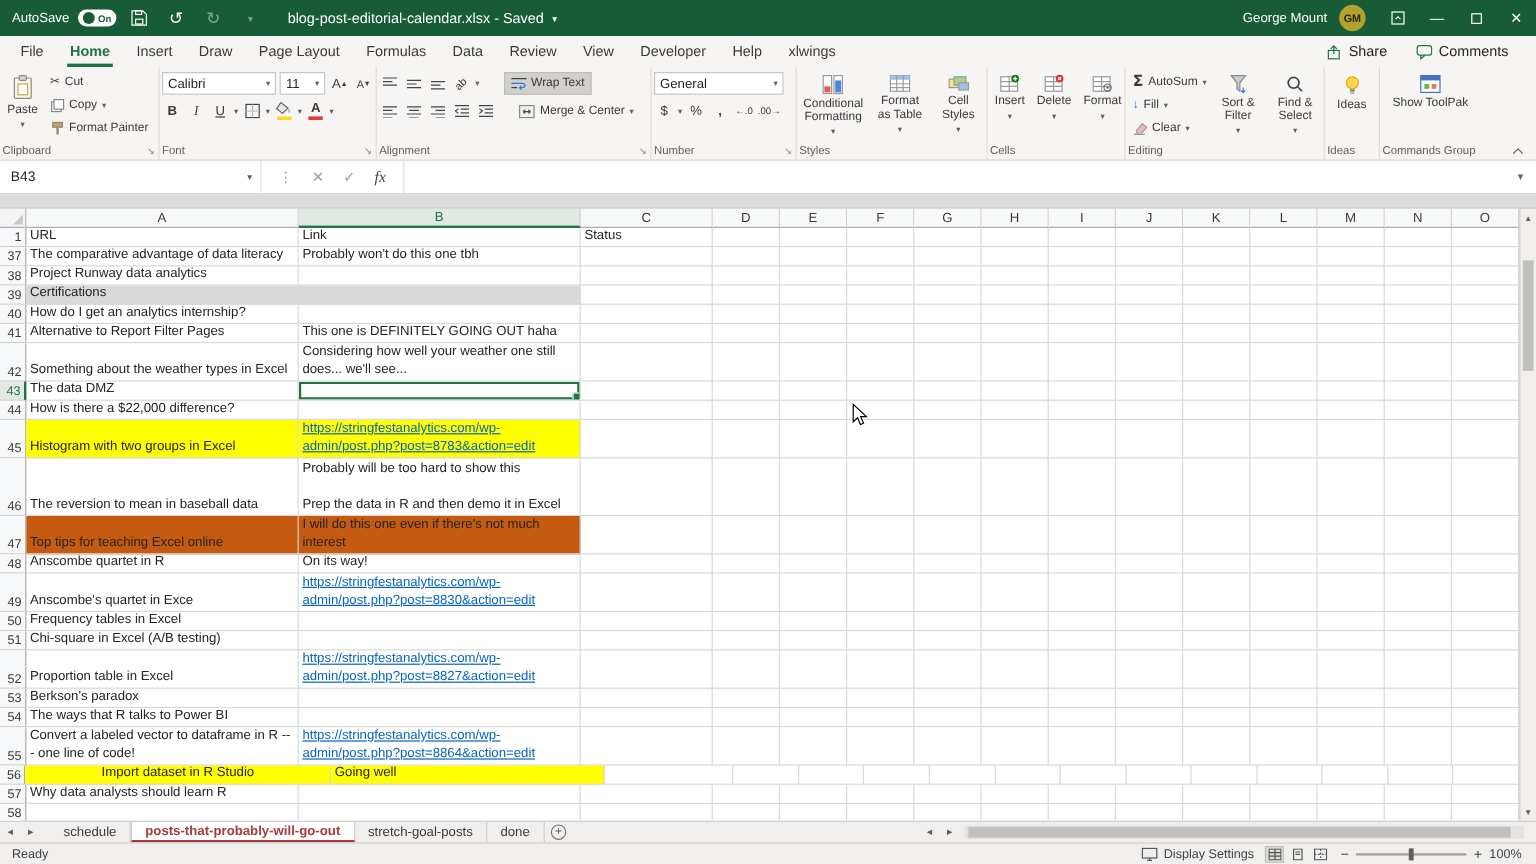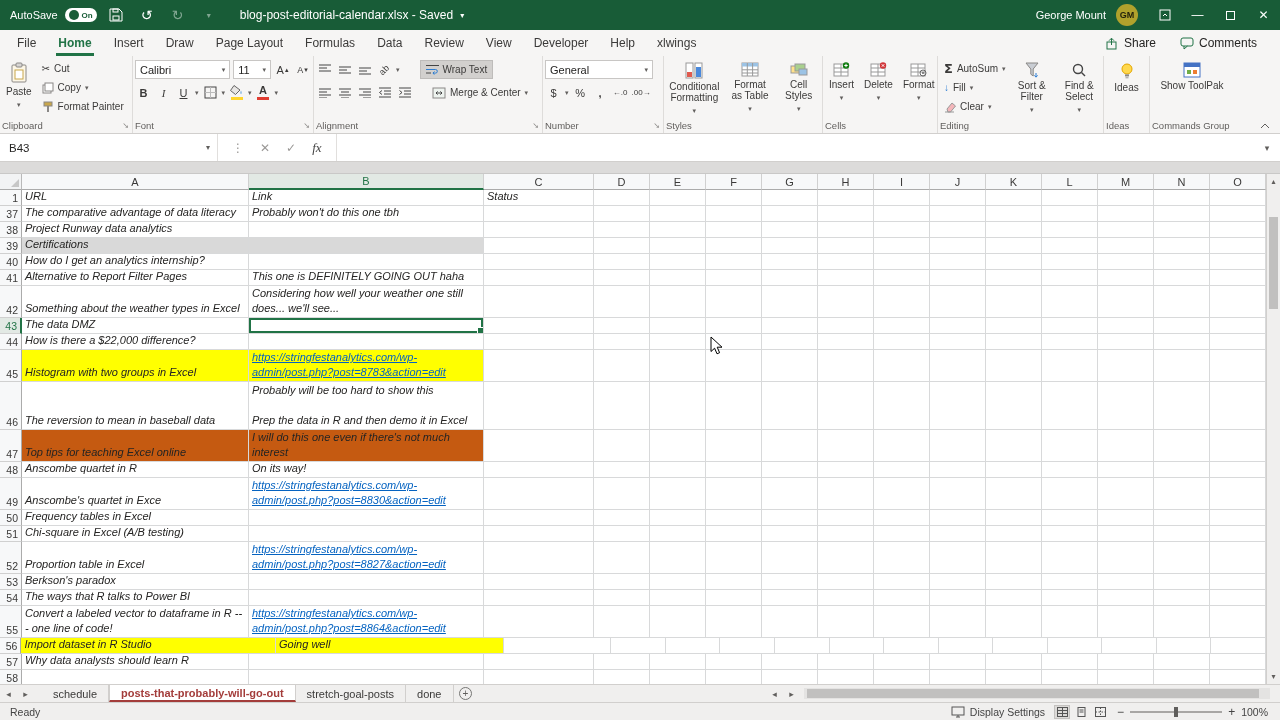--- a/index.html
+++ b/index.html
@@ -64,21 +64,21 @@
   .colheaders{position:absolute;top:174px;left:0;width:1266px;height:16px;display:flex;background:#f7f8f9;}
   .corner{width:22px;height:16px;border-right:1px solid #b9b9b9;border-bottom:1px solid #ababab;background:#f2f3f4;position:relative;}
   .corner::after{content:"";position:absolute;right:2px;bottom:2px;border-left:8px solid transparent;border-bottom:8px solid #c7c7c7;}
   .colhdr{height:16px;border-right:1px solid #d0d0d0;border-bottom:1px solid #ababab;display:flex;align-items:center;justify-content:center;font-size:11px;color:#3b3a39;background:#f7f8f9;}
   .colhdr.sel{background:#e2e9e4;border-bottom:2px solid #217346;color:#217346;}
   .gridarea{position:absolute;top:190px;left:0;width:1266px;height:494px;overflow:hidden;background:#fff;}
   .grow{display:flex;}
   .rowhdr{width:22px;border-right:1px solid #ababab;border-bottom:1px solid #d0d0d0;background:#f7f8f9;font-size:10.5px;color:#3b3a39;display:flex;align-items:flex-end;justify-content:flex-end;padding:0 3px 1px 0;}
   .rowhdr.sel{background:#e2e9e4;border-right:2px solid #217346;color:#217346;}
   .cell{border-right:1px solid #d8d9da;border-bottom:1px solid #d8d9da;font-size:11px;line-height:15px;display:flex;flex-direction:column;justify-content:flex-end;padding:0 3px 1px;overflow:hidden;}
-  .cell span{white-space:pre-line;width:100%;font-style:italic;}
+  .cell span{white-space:pre-line;width:100%;}
   .fill-yellow{background:#FFFF00;}
   .fill-orange{background:#C55A11;}
   .fill-gray{background:#D9D9D9;}
   .linkcell span{color:#0563C1;text-decoration:underline;overflow-wrap:anywhere;}
   .cell.selected{box-shadow:inset 0 0 0 2px #217346;position:relative;z-index:1;}
   .cell.selected::after{content:"";position:absolute;right:0;bottom:0;width:5px;height:5px;background:#217346;border-left:1px solid #fff;border-top:1px solid #fff;}
   
   .vscroll{position:absolute;right:0;top:174px;width:14px;height:510px;background:#f0efee;border-left:1px solid #d1cfcd;display:flex;flex-direction:column;}
   .varrow{height:15px;display:flex;align-items:center;justify-content:center;color:#605e5c;font-size:8px;}
   .vtrack{flex:1;position:relative;}
@@ -1070,21 +1070,21 @@
         <div class="cell" style="width: 56px;"></div>
         <div class="cell" style="width: 56px;"></div>
         <div class="cell" style="width: 56px;"></div>
         <div class="cell" style="width: 56px;"></div>
         <div class="cell" style="width: 56px;"></div>
         <div class="cell" style="width: 56px;"></div>
         <div class="cell" style="width: 56px;"></div>
       </div>
       <div class="grow" style="height: 16px;">
         <div class="rowhdr">56</div>
-        <div class="cell fill-yellow" style="width: 262px;">
+        <div class="cell fill-yellow" style="width: 262px; text-align: center;">
           <span>Import dataset in R Studio</span>
         </div>
         <div class="cell fill-yellow" style="width: 235px;">
           <span>Going well</span>
         </div>
         <div class="cell" style="width: 110px;"></div>
         <div class="cell" style="width: 56px;"></div>
         <div class="cell" style="width: 56px;"></div>
         <div class="cell" style="width: 56px;"></div>
         <div class="cell" style="width: 56px;"></div>

